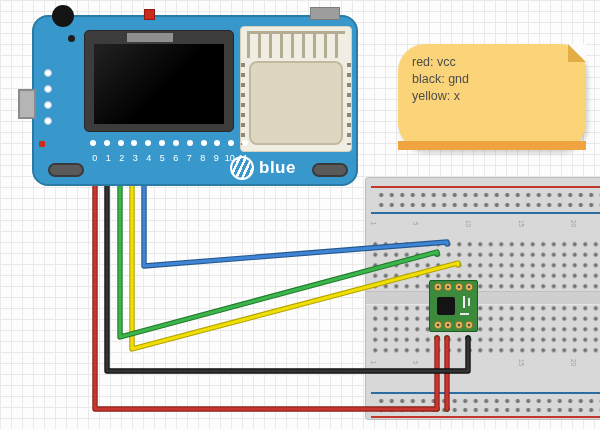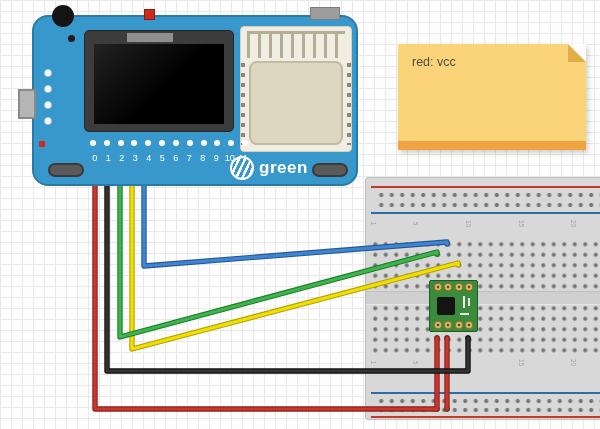--- a/index.html
+++ b/index.html
@@ -87,21 +87,21 @@
   .slot{position:absolute;top:146px;width:36px;height:14px;background:#5a5a5a;border:2px solid #3a3a3a;border-radius:8px;box-sizing:border-box;}
   .slot-l{left:14px;}
   .slot-r{left:278px;}
   .logo{position:absolute;left:196px;top:139px;display:flex;align-items:center;gap:5px;}
   .logo-mark{width:20px;height:20px;border-radius:50%;border:2px solid #fff;
     background:repeating-linear-gradient(115deg,#ffffff 0 2.5px,#3898cc 2.5px 5.5px);box-sizing:content-box;}
   .logo-text{font-size:17px;font-weight:bold;color:#fff;letter-spacing:.5px;}
 
   
   .note{position:absolute;left:398px;top:44px;width:188px;height:106px;background:#fbd479;
-    box-shadow:2px 3px 5px rgba(0,0,0,.18);z-index:5;box-sizing:border-box;padding:10px 0 0 14px;}
+    box-shadow:2px 3px 5px rgba(0,0,0,.18);z-index:5;box-sizing:border-box;padding:10px 0 0 14px;border-radius:27px;}
   .note::before{content:'';position:absolute;top:0;right:0;border-style:solid;border-width:0 18px 18px 0;
     border-color:#fdfdfd #fdfdfd #e2ad44 #e2ad44;}
   .note-edge{position:absolute;left:0;right:0;bottom:0;height:9px;background:#f0a43f;}
   .note-line{font-size:12.5px;color:#4d4d4d;line-height:17px;}
 </style>
 </head>
 <body>
 
 <div class="canvas">
 
@@ -234,22 +234,24 @@
       <span>9</span>
       <span>10</span>
       <span>11</span>
     </div>
 
     <div class="slot slot-l"></div>
     <div class="slot slot-r"></div>
 
     <div class="logo">
       <span class="logo-mark"></span>
-      <span class="logo-text">green</span>
+      <span class="logo-text">blue</span>
     </div>
   </div>
 
   <div class="note">
     <div class="note-line">red: vcc</div>
+    <div class="note-line">black: gnd</div>
+    <div class="note-line">yellow: x</div>
     <div class="note-edge"></div>
   </div>
 
 </div>
 
 </body></html>

